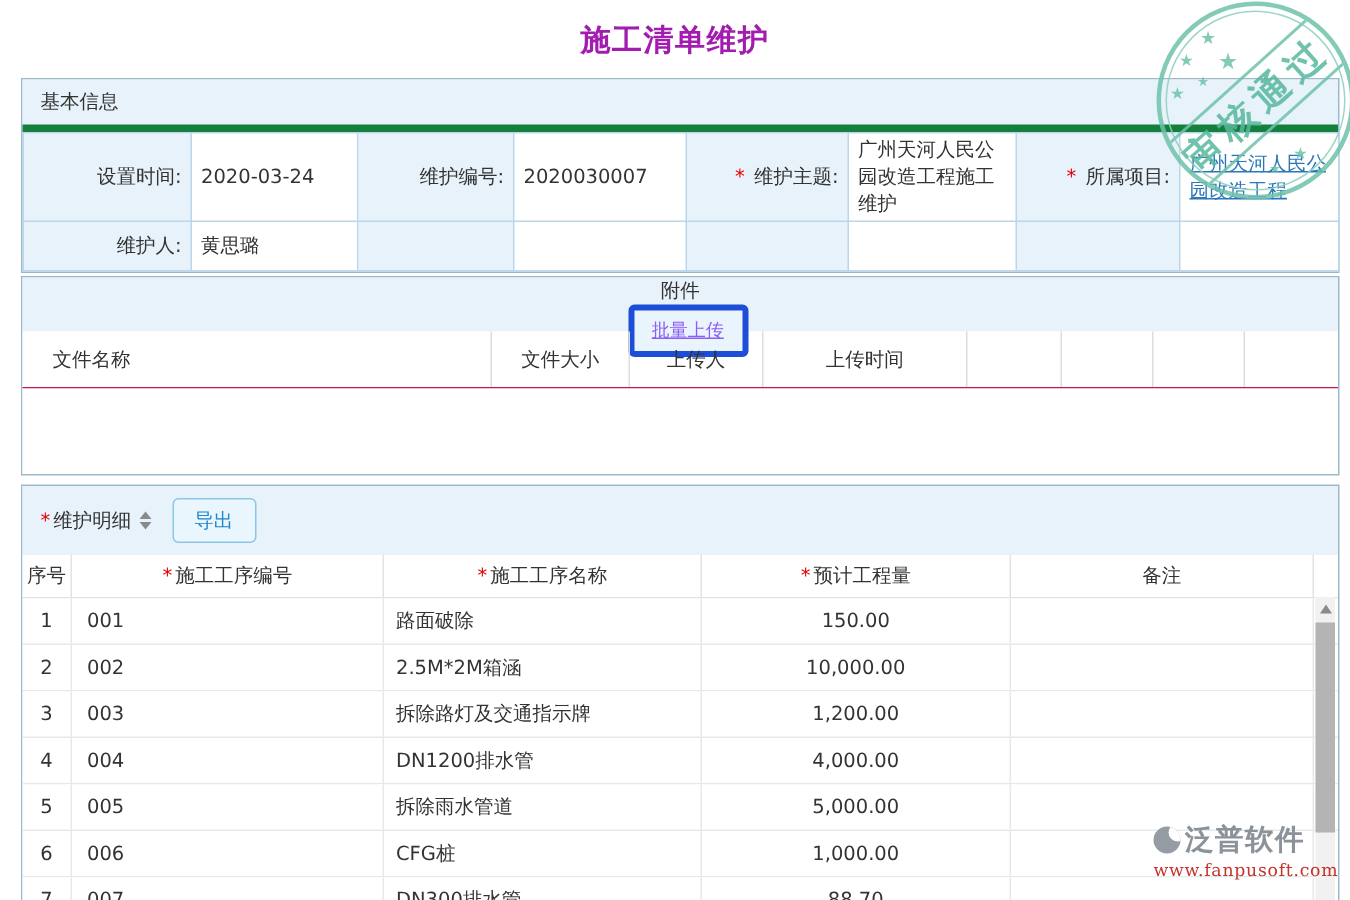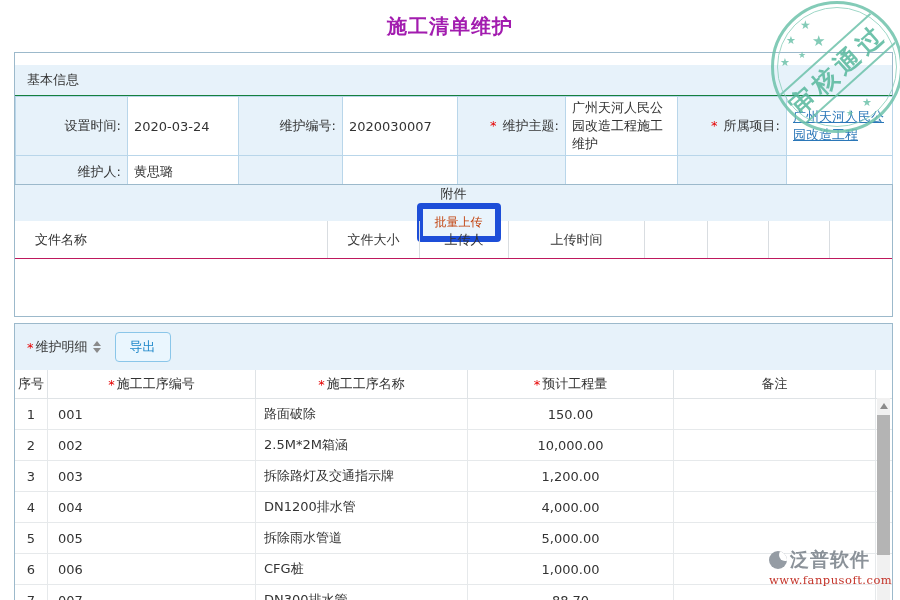--- a/index.html
+++ b/index.html
@@ -9,38 +9,38 @@
   }
   .page-title{text-align:center;font-size:20px;font-weight:bold;color:#a21caf;
     padding-top:13px;letter-spacing:1px;}
 
   
   .section{position:absolute;left:14px;width:877px;border:1px solid #9cb9cb;background:#fff;box-sizing:content-box;}
   #sec-basic{top:52px;}
   #sec-attach{top:184px;}
   #sec-detail{top:323px;height:292px;}
   .sec-header{background:#e7f2fa;display:flex;align-items:center;padding:0 12px;font-size:13px;color:#333;}
-  #sec-basic  .sec-header{height:30px;border-bottom:1px solid #15803d;margin-top:12px;}
+  #sec-basic  .sec-header{height:30px;border-bottom:5px solid #15803d;}
   #sec-attach .sec-header{height:36px;flex-direction:column;}
   #sec-detail .sec-header{height:46px;}
 
   
   table.bgrid{border-collapse:collapse;table-layout:fixed;width:877px;}
   table.bgrid td{border:1px solid #b9d6ea;font-size:13px;overflow:hidden;}
   td.lbl{background:#e7f2fa;text-align:right;padding:2px 6px 2px 2px;color:#333;}
   td.val{background:#fff;text-align:left;padding:2px 4px 2px 6px;}
   tr.r1{height:53px;} tr.r2{height:33px;}
   .star{color:#e60000;margin-right:2px;}
   .link{color:#2b77b8;text-decoration:underline;cursor:pointer;}
 
   
   .btn-export{font-size:13px;color:#1d87c9;background:#eaf6fe;border:1px solid #8ac6e9;
     border-radius:4px;padding:5px 14px;margin-left:14px;cursor:pointer;}
-  .btn-batch{font-size:12px;color:#c2410c;background:#e9f4fc;border:6px solid #1d4ed8;
-    border-radius:4px;padding:5px 12px;margin-left:10px;cursor:pointer;}
+  .btn-batch{font-size:12px;color:#8b5cf6;background:#e9f4fc;border:4px solid #1d4ed8;
+    border-radius:4px;padding:5px 12px;margin-left:10px;cursor:pointer;text-decoration:underline;}
 
   
   .sort{display:inline-flex;flex-direction:column;align-items:center;margin-left:5px;cursor:pointer;}
   .sort i{display:block;width:0;height:0;border-left:4px solid transparent;border-right:4px solid transparent;}
   .sort .up{border-bottom:5px solid #8a8a8a;margin-bottom:2px;}
   .sort .dn{border-top:5px solid #8a8a8a;}
 
   
   .a-theader{display:flex;height:37px;border-bottom:1px solid #be185d;background:#fff;font-size:13px;align-items:stretch;}
   .a-th{display:flex;align-items:center;justify-content:center;border-right:1px solid #d9dde1;box-sizing:border-box;}

